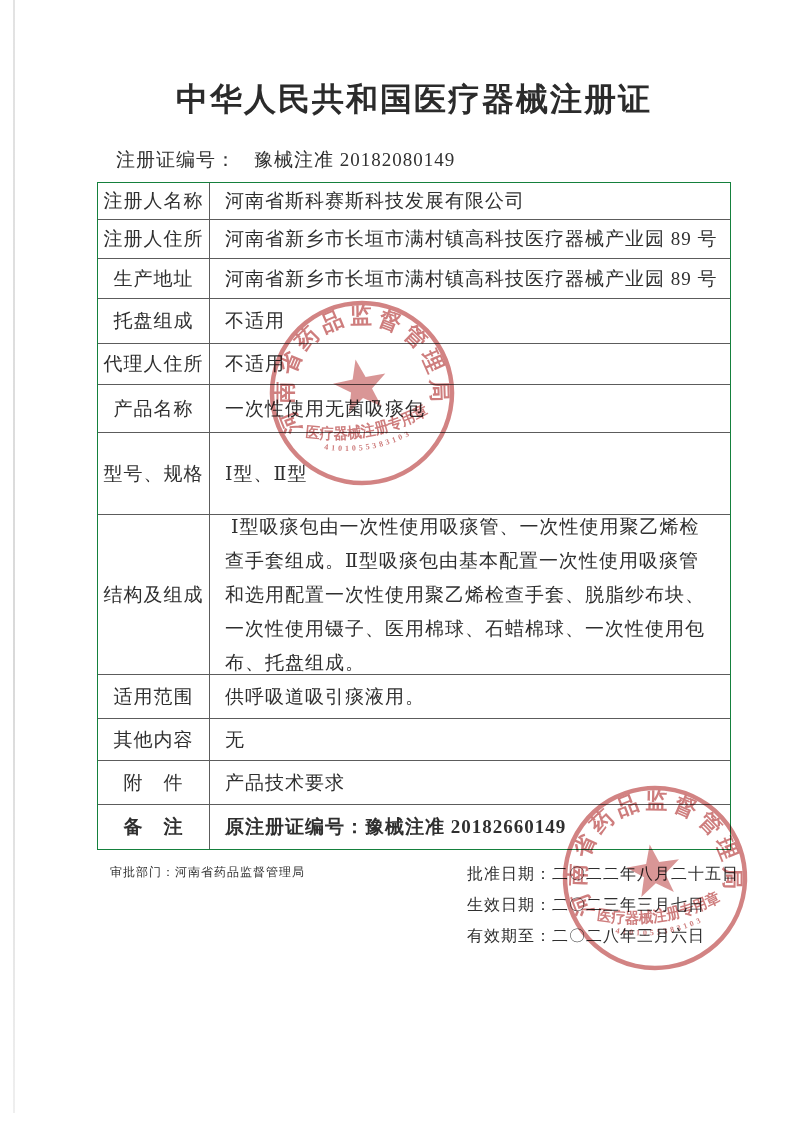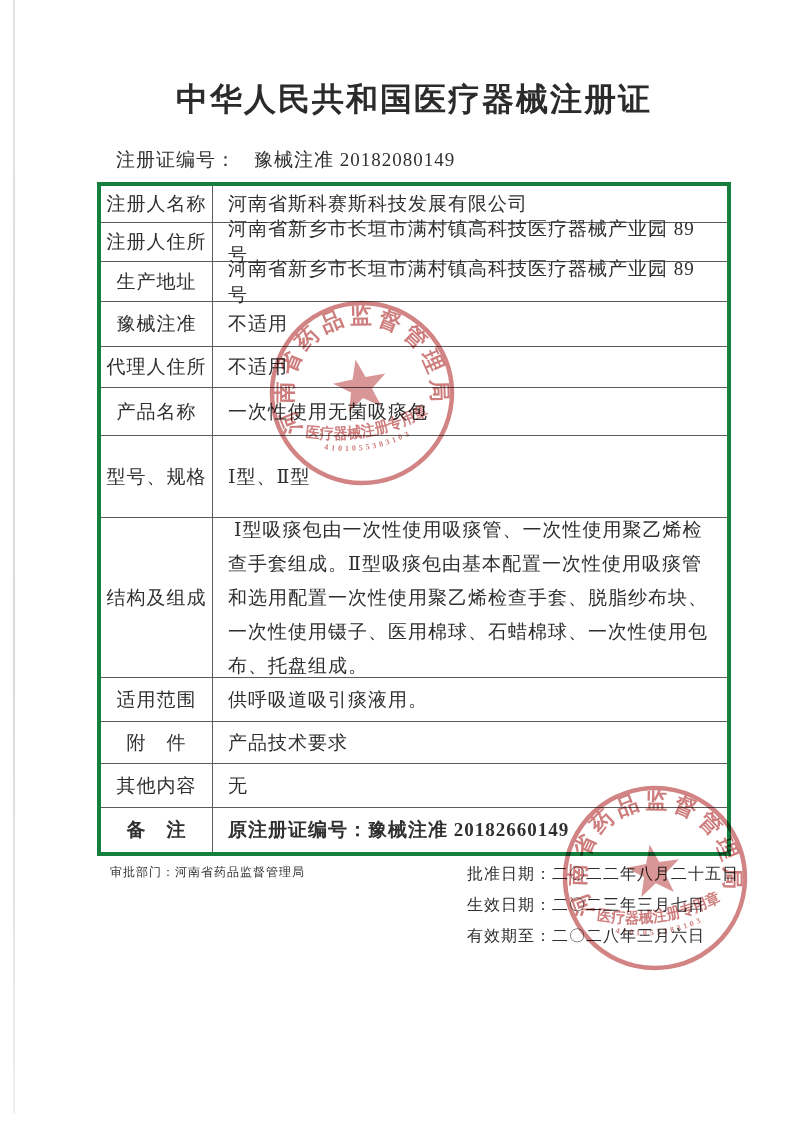--- a/index.html
+++ b/index.html
@@ -20,21 +20,21 @@
     text-align:center;font-size:32px;font-weight:bold;color:#2b2b2b;
     letter-spacing:2px;white-space:nowrap;
   }
   .reg-line{
     position:absolute;left:116px;top:147px;font-size:19px;color:#303030;
     white-space:nowrap;letter-spacing:1px;
   }
   .reg-line .lbl{margin-right:18px;}
   .cert-table{
     position:absolute;left:97px;top:182px;width:634px;
-    border:4px solid #15803d;box-sizing:border-box;
+    border:1px solid #15803d;box-sizing:border-box;
     font-size:19px;color:#2f2f2f;
   }
   .trow{display:flex;border-bottom:1px solid #5c5c5c;box-sizing:border-box;}
   .trow:last-child{border-bottom:none;}
   .trow:nth-child(1){height:37px;}
   .trow:nth-child(2){height:39px;}
   .trow:nth-child(3){height:40px;}
   .trow:nth-child(4){height:45px;}
   .trow:nth-child(5){height:41px;}
   .trow:nth-child(6){height:48px;}
@@ -90,21 +90,21 @@
   </div>
   <div class="trow">
     <div class="tlabel">注册人住所</div>
     <div class="tvalue">河南省新乡市长垣市满村镇高科技医疗器械产业园 89 号</div>
   </div>
   <div class="trow">
     <div class="tlabel">生产地址</div>
     <div class="tvalue">河南省新乡市长垣市满村镇高科技医疗器械产业园 89 号</div>
   </div>
   <div class="trow">
-    <div class="tlabel">豫械注准</div>
+    <div class="tlabel">托盘组成</div>
     <div class="tvalue">不适用</div>
   </div>
   <div class="trow">
     <div class="tlabel">代理人住所</div>
     <div class="tvalue">不适用</div>
   </div>
   <div class="trow">
     <div class="tlabel">产品名称</div>
     <div class="tvalue">一次性使用无菌吸痰包</div>
   </div>
@@ -114,26 +114,26 @@
   </div>
   <div class="trow">
     <div class="tlabel">结构及组成</div>
     <div class="tvalue multiline">Ⅰ型吸痰包由一次性使用吸痰管、一次性使用聚乙烯检查手套组成。Ⅱ型吸痰包由基本配置一次性使用吸痰管和选用配置一次性使用聚乙烯检查手套、脱脂纱布块、一次性使用镊子、医用棉球、石蜡棉球、一次性使用包布、托盘组成。</div>
   </div>
   <div class="trow">
     <div class="tlabel">适用范围</div>
     <div class="tvalue">供呼吸道吸引痰液用。</div>
   </div>
   <div class="trow">
+    <div class="tlabel">其他内容</div>
+    <div class="tvalue">无</div>
+  </div>
+  <div class="trow">
     <div class="tlabel">附　件</div>
     <div class="tvalue">产品技术要求</div>
-  </div>
-  <div class="trow">
-    <div class="tlabel">其他内容</div>
-    <div class="tvalue">无</div>
   </div>
   <div class="trow">
     <div class="tlabel">备　注</div>
     <div class="tvalue">原注册证编号：豫械注准 20182660149</div>
   </div>
 </div>
 
 <div class="footer-approval">
   <span>审批部门：</span><span>河南省药品监督管理局</span>
 </div>

